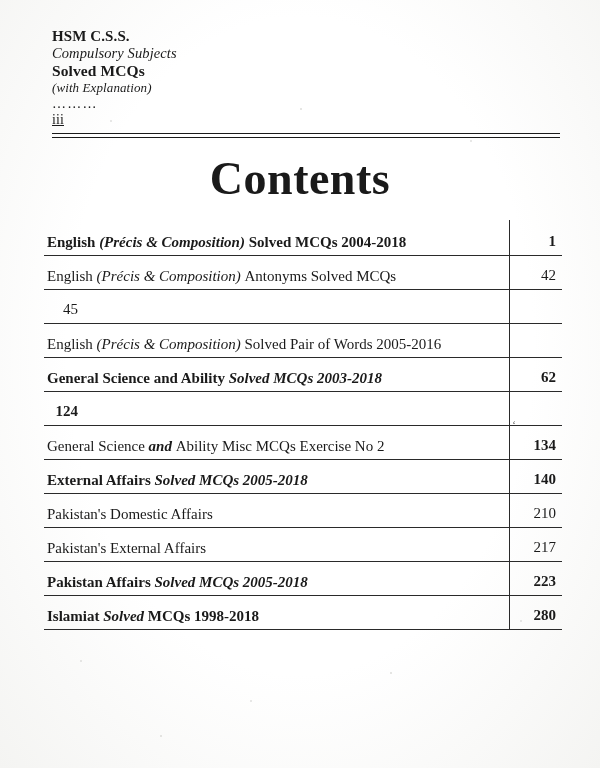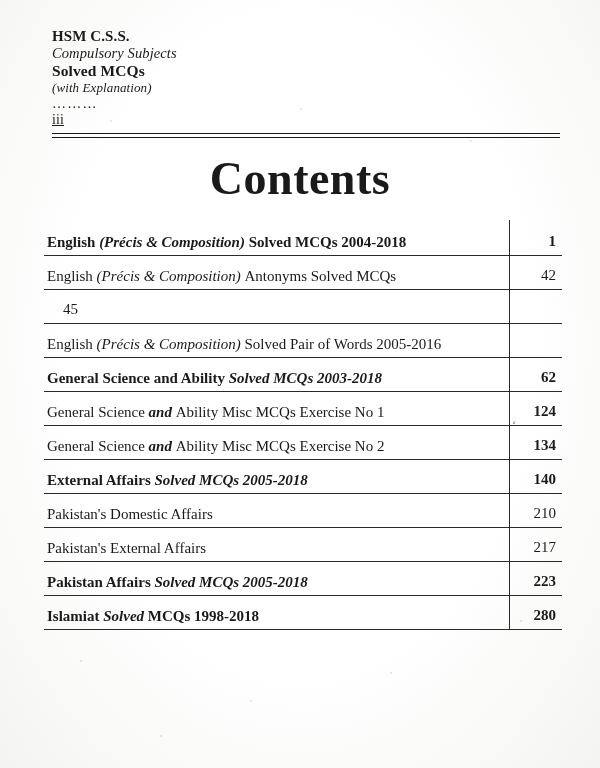--- a/index.html
+++ b/index.html
@@ -193,21 +193,20 @@
     </div>
     <div class="toc-row">
       <div class="entry"><span class="rg">English </span><span class="it">(Précis &amp; Composition) </span><span class="rg">Solved Pair of Words 2005-2016</span></div>
       <div class="page-num"></div>
     </div>
     <div class="toc-row bold">
       <div class="entry"><span class="bd">General Science and Ability </span><span class="bdit">Solved MCQs 2003-2018</span></div>
       <div class="page-num">62</div>
     </div>
     <div class="toc-row bold">
-      <div class="entry"><span class="rg">General Science </span><span class="it">and </span><span class="rg">Ability Misc MCQs Exercise No 1</span></div>
       <div class="page-num">124</div>
     </div>
     <div class="toc-row bold">
       <div class="entry"><span class="rg">General Science </span><span class="it">and </span><span class="rg">Ability Misc MCQs Exercise No 2</span></div>
       <div class="page-num">134</div>
     </div>
     <div class="toc-row bold">
       <div class="entry"><span class="bd">External Affairs </span><span class="bdit">Solved MCQs 2005-2018</span></div>
       <div class="page-num">140</div>
     </div>

